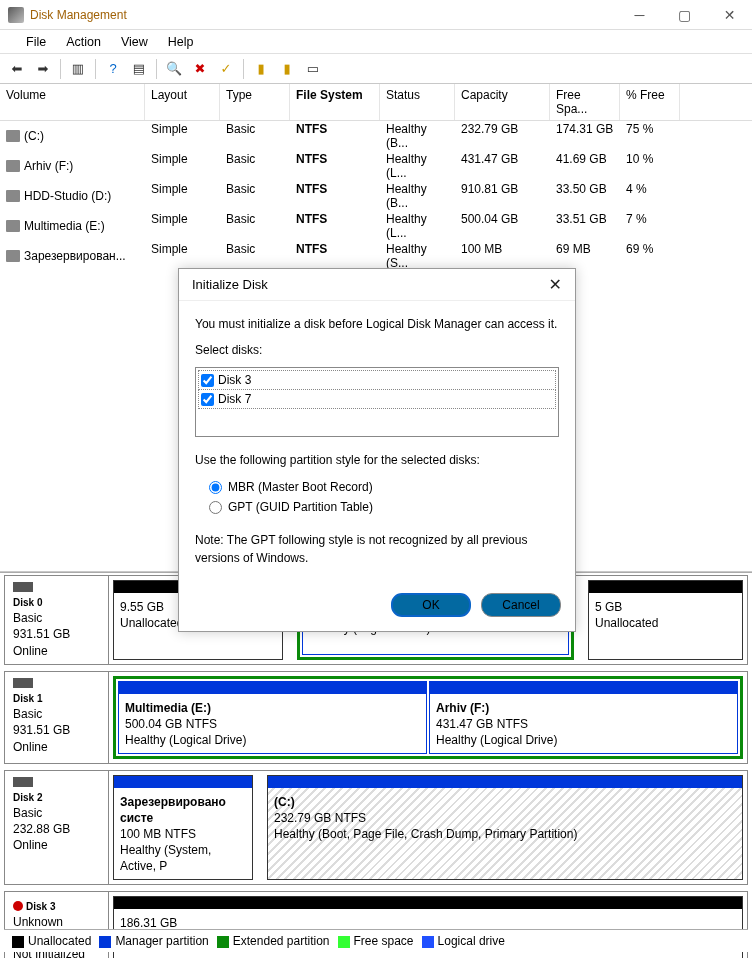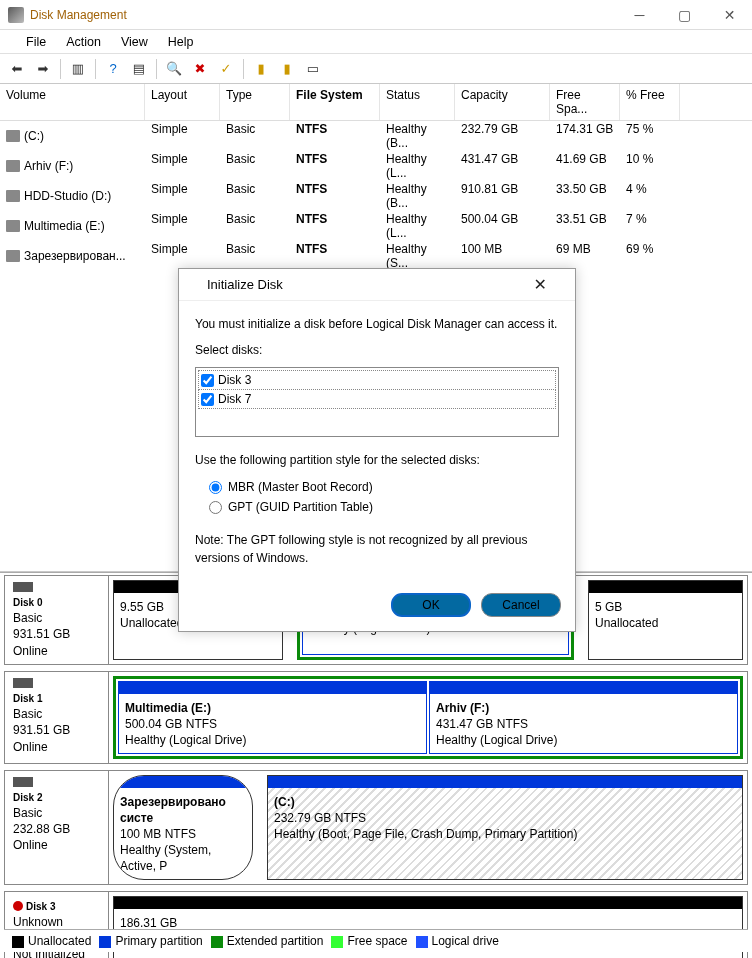--- a/index.html
+++ b/index.html
@@ -149,21 +149,21 @@
     left:178px; top:268px;
     width:398px;
     background:#fff;
     border:1px solid #999;
     box-shadow:0 0 12px rgba(0,0,0,0.2);
     font-size:12px;
     z-index:100;
   }
   .dlg-title {
     height:32px; display:flex; align-items:center;
-    padding:0 28px;
+    padding:0 13px;
     background:#fff;
     border-bottom:1px solid #eee;
     font-size:13px;
   }
   .dlg-title .flex{flex:1;}
   .dlg-close{font-size:16px;color:#222;}
   .dlg-body {
     padding:14px 16px 8px 16px;
     line-height:1.5;
     font-size:12px;
@@ -384,21 +384,21 @@
 
   <div class="disk-row">
     <div class="disk-label">
       <div style="height:10px;background:#555;width:20px;margin-bottom:2px;"></div>
       <b>Disk 2</b><br>
       <span>Basic</span><br>
       <span>232.88 GB</span><br>
       <span>Online</span>
     </div>
     <div class="disk-parts">
-      <div class="part" style="width:140px;border-radius:31px;">
+      <div class="part" style="width:140px;">
         <div class="pbar bar-blue"></div>
         <div class="pcontent">
           <b>Зарезервировано систе</b><br>
           <span>100 MB NTFS</span><br>
           <span>Healthy (System, Active, P</span>
         </div>
       </div>
       <div class="part hatched" style="flex:1;">
         <div class="pbar bar-blue"></div>
         <div class="pcontent" style="background:rgba(255,255,255,0);">
@@ -425,21 +425,21 @@
           <span>Unallocated</span>
         </div>
       </div>
     </div>
   </div>
 
 </div>
 
 <div class="legend">
   <span><span class="sw" style="background:#000;"></span><span>Unallocated</span></span>
-  <span><span class="sw" style="background:#0037da;"></span><span>Primary partition</span></span>
+  <span><span class="sw" style="background:#0037da;"></span><span>Manager partition</span></span>
   <span><span class="sw" style="background:#0a8a0a;"></span><span>Extended partition</span></span>
   <span><span class="sw" style="background:#3f3;"></span><span>Free space</span></span>
   <span><span class="sw" style="background:#2050ff;"></span><span>Logical drive</span></span>
 </div>
 
 <div class="dialog">
   <div class="dlg-title">
     <span class="flex">Initialize Disk</span>
     <span class="dlg-close">✕</span>
   </div>

